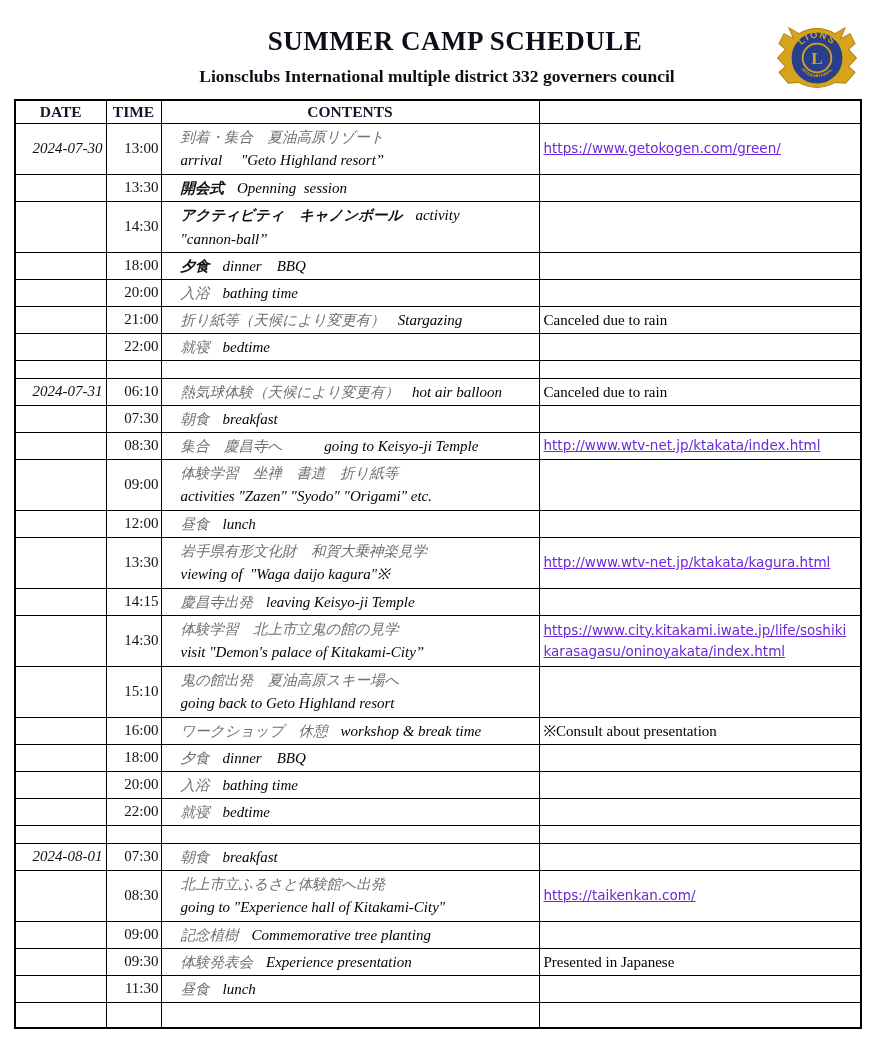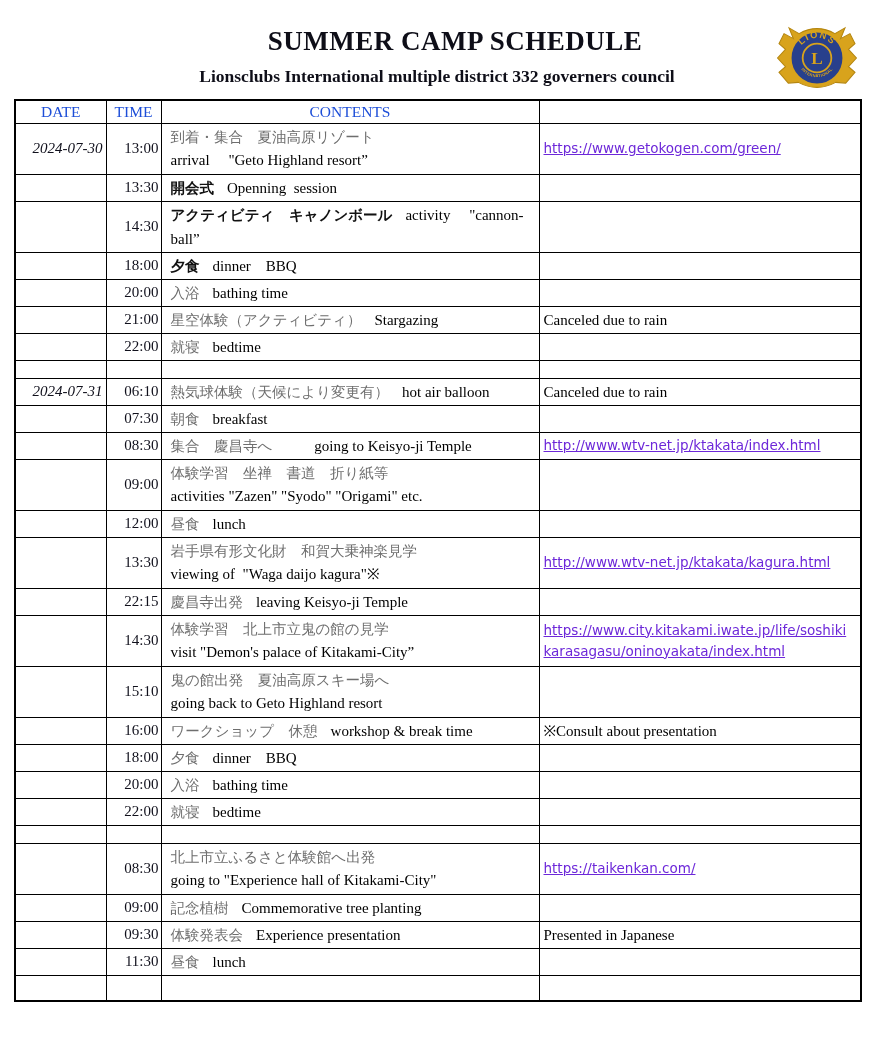--- a/index.html
+++ b/index.html
@@ -12,29 +12,29 @@
   .title { font-size:27px; font-weight:700; letter-spacing:.5px; color:#0e0e18;margin-left:36px; }
   .subtitle { margin-top:9px; font-size:17.5px; font-weight:700; color:#0e0e18; }
   .logo-wrap { position:absolute; top:22px; right:14px; width:86px; height:72px; }
 
   
   table.schedule { border-collapse:collapse; table-layout:fixed;
                    width:846px; margin:12px 0 0 14px;
                    border:2px solid #000; }
   col.c1{width:91px;} col.c2{width:55px;} col.c3{width:378px;} col.c4{width:322px;}
   th, td { border:1px solid #000; vertical-align:middle; overflow:hidden; }
-  thead th { height:23px; font-size:15.5px; font-weight:400; color:#1d4ed8;
+  thead th { height:23px; font-size:15.5px; font-weight:700; color:#0f172a;
              text-align:center; font-family:"Liberation Serif", serif; }
   tr.single td { height:26px; }
   tr.double td { height:51px; }
   tr.gap td { height:18px; }
 
   td.c-date { text-align:right; padding-right:3px; font-size:15px; color:#10101c;font-style:italic; }
   td.c-time { text-align:right; padding-right:2px; font-size:15px; color:#10101c; }
-  td.c-contents { padding:1px 9px; white-space:pre-wrap; line-height:23px; }
+  td.c-contents { padding:1px 19px; white-space:pre-wrap; line-height:23px;font-style:italic; }
   td.c-note { padding:1px 4px; font-size:15px; line-height:22px; }
 
   .jp { font-family:"DejaVu Sans","Liberation Sans",sans-serif;
         font-size:14.5px; color:#6e6e6e; }
   .jp.dark { color:#111111; font-weight:700; }
   .en { font-family:"Liberation Serif", serif; font-size:15px; color:#000; }
   span.en { margin-left:13px; }
   div.en { margin-left:0; }
   .link { display:block; font-family:"DejaVu Sans","Liberation Sans",sans-serif;
           font-size:13.5px; color:#6d28d9; text-decoration:underline;
@@ -115,21 +115,21 @@
       </tr>
       <tr class="single">
         <td class="c-date"></td>
         <td class="c-time">20:00</td>
         <td class="c-contents"><span class="jp">入浴</span><span class="en">bathing time</span></td>
         <td class="c-note"></td>
       </tr>
       <tr class="single">
         <td class="c-date"></td>
         <td class="c-time">21:00</td>
-        <td class="c-contents"><span class="jp">星空体験（アクティビティ）</span><span class="en">Stargazing</span></td>
+        <td class="c-contents"><span class="jp">折り紙等（天候により変更有）</span><span class="en">Stargazing</span></td>
         <td class="c-note"><span class="note-text">Canceled due to rain</span></td>
       </tr>
       <tr class="single">
         <td class="c-date"></td>
         <td class="c-time">22:00</td>
         <td class="c-contents"><span class="jp">就寝</span><span class="en">bedtime</span></td>
         <td class="c-note"></td>
       </tr>
       <tr class="gap">
         <td></td>
@@ -172,21 +172,21 @@
       <tr class="double">
         <td class="c-date"></td>
         <td class="c-time">13:30</td>
         <td class="c-contents"><span class="jp">岩手県有形文化財　和賀大乗神楽見学</span><div class="en">viewing of  "Waga daijo kagura"※</div></td>
         <td class="c-note">
           <a class="link" href="#">http://www.wtv-net.jp/ktakata/kagura.html</a>
         </td>
       </tr>
       <tr class="single">
         <td class="c-date"></td>
-        <td class="c-time">22:15</td>
+        <td class="c-time">14:15</td>
         <td class="c-contents"><span class="jp">慶昌寺出発</span><span class="en">leaving Keisyo-ji Temple</span></td>
         <td class="c-note"></td>
       </tr>
       <tr class="double">
         <td class="c-date"></td>
         <td class="c-time">14:30</td>
         <td class="c-contents"><span class="jp">体験学習　北上市立鬼の館の見学</span><div class="en">visit "Demon's palace of Kitakami-City”</div></td>
         <td class="c-note">
           <a class="link" href="#">https://www.city.kitakami.iwate.jp/life/soshiki</a>
           <a class="link" href="#">karasagasu/oninoyakata/index.html</a>
@@ -221,20 +221,26 @@
         <td class="c-time">22:00</td>
         <td class="c-contents"><span class="jp">就寝</span><span class="en">bedtime</span></td>
         <td class="c-note"></td>
       </tr>
       <tr class="gap">
         <td></td>
         <td></td>
         <td></td>
         <td></td>
       </tr>
+      <tr class="single">
+        <td class="c-date">2024-08-01</td>
+        <td class="c-time">07:30</td>
+        <td class="c-contents"><span class="jp">朝食</span><span class="en">breakfast</span></td>
+        <td class="c-note"></td>
+      </tr>
       <tr class="double">
         <td class="c-date"></td>
         <td class="c-time">08:30</td>
         <td class="c-contents"><span class="jp">北上市立ふるさと体験館へ出発</span><div class="en">going to "Experience hall of Kitakami-City"</div></td>
         <td class="c-note">
           <a class="link" href="#">https://taikenkan.com/</a>
         </td>
       </tr>
       <tr class="single">
         <td class="c-date"></td>

